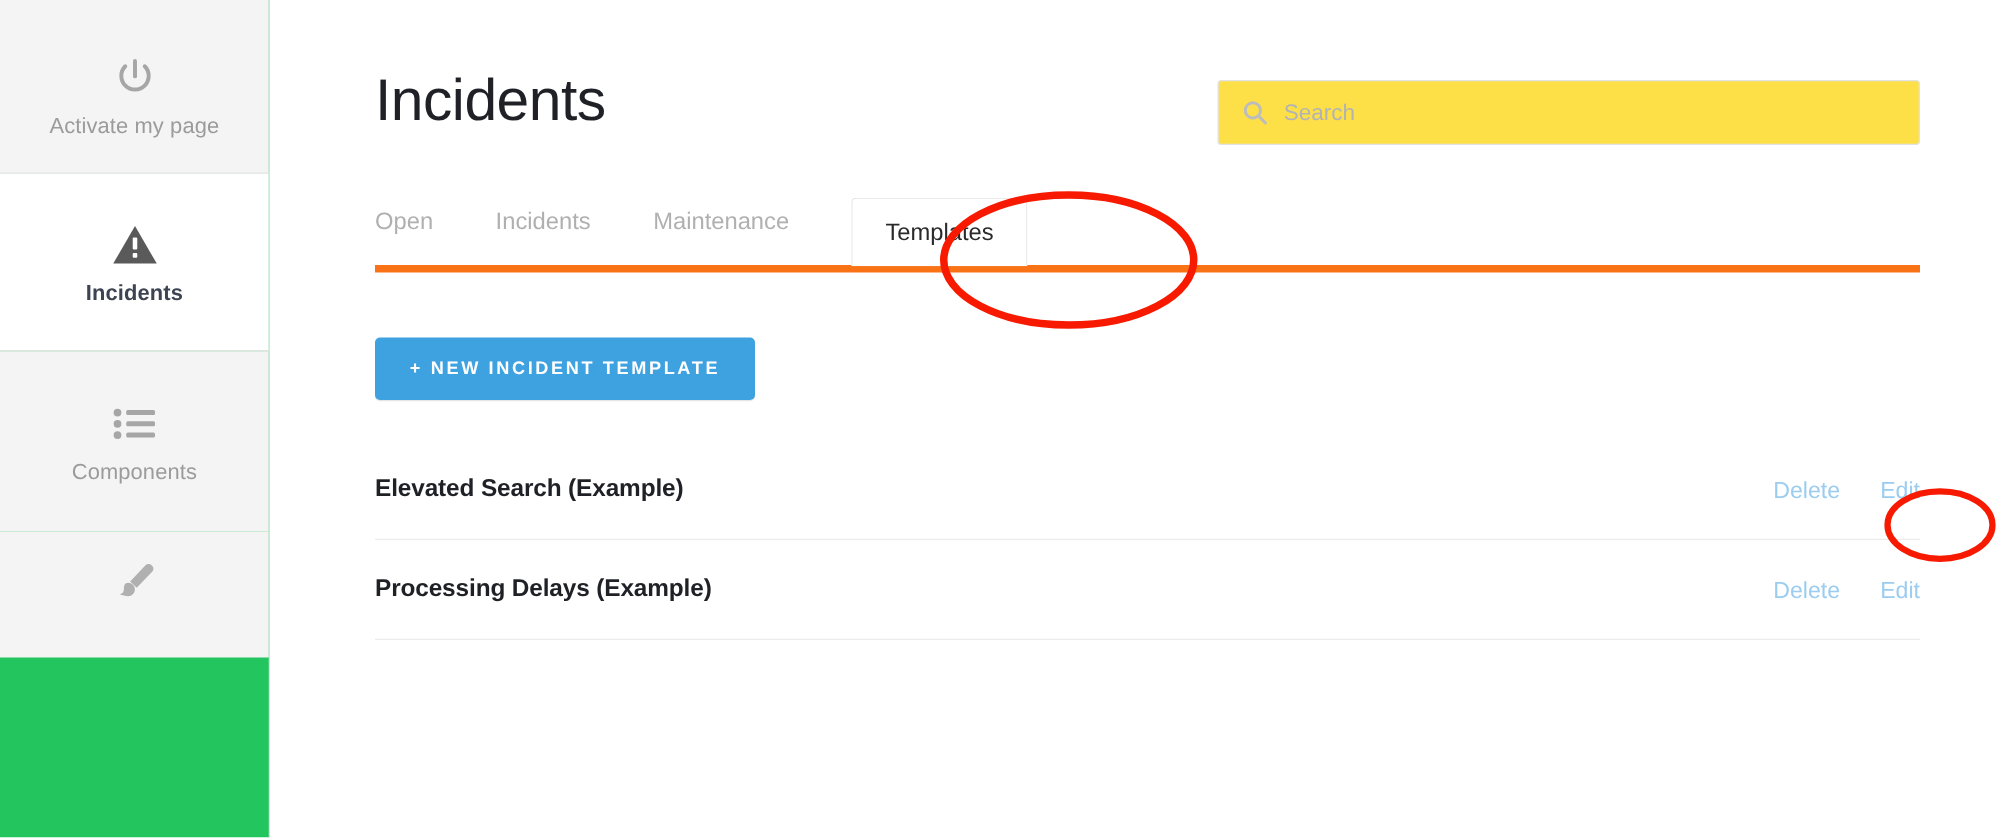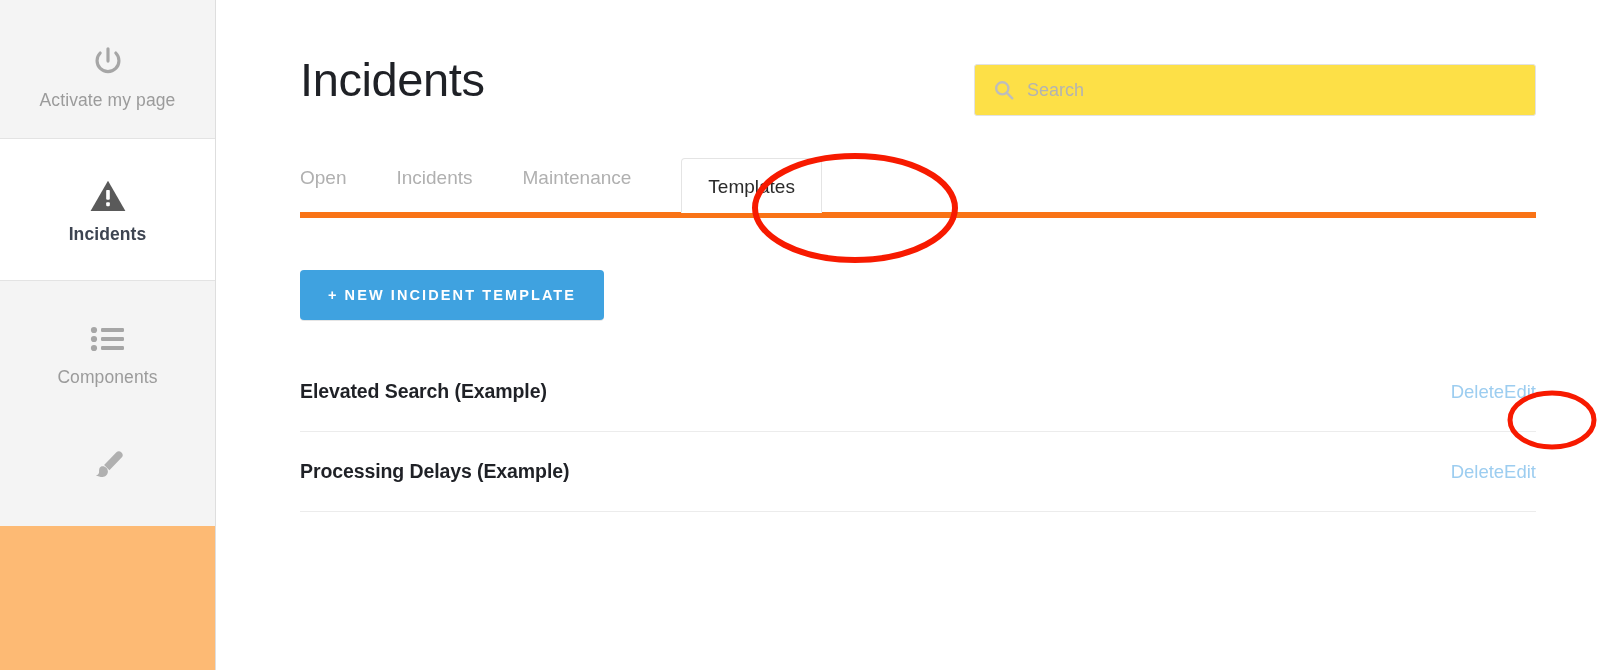--- a/index.html
+++ b/index.html
@@ -19,21 +19,21 @@
     height: 670px;
     display: flex;
     background: #ffffff;
   }
 
   
   .sidebar {
     width: 216px;
     min-width: 216px;
     height: 670px;
-    background: #fdba74;
+    background: #22c55e;
     border-right: 1px solid #dedede;
     display: flex;
     flex-direction: column;
     position: relative;
   }
 
   .nav-item {
     width: 100%;
     display: flex;
     flex-direction: column;
@@ -214,20 +214,21 @@
   }
   .tpl-name {
     font-size: 19.5px;
     font-weight: 700;
     color: #1f2126;
     letter-spacing: -0.1px;
   }
   .tpl-actions {
     display: flex;
     align-items: center;
+    gap: 32px;
   }
   .tpl-link {
     font-size: 18.5px;
     color: #9ccdf0;
     text-decoration: none;
     cursor: pointer;
   }
 
   
   .annotation-layer {

